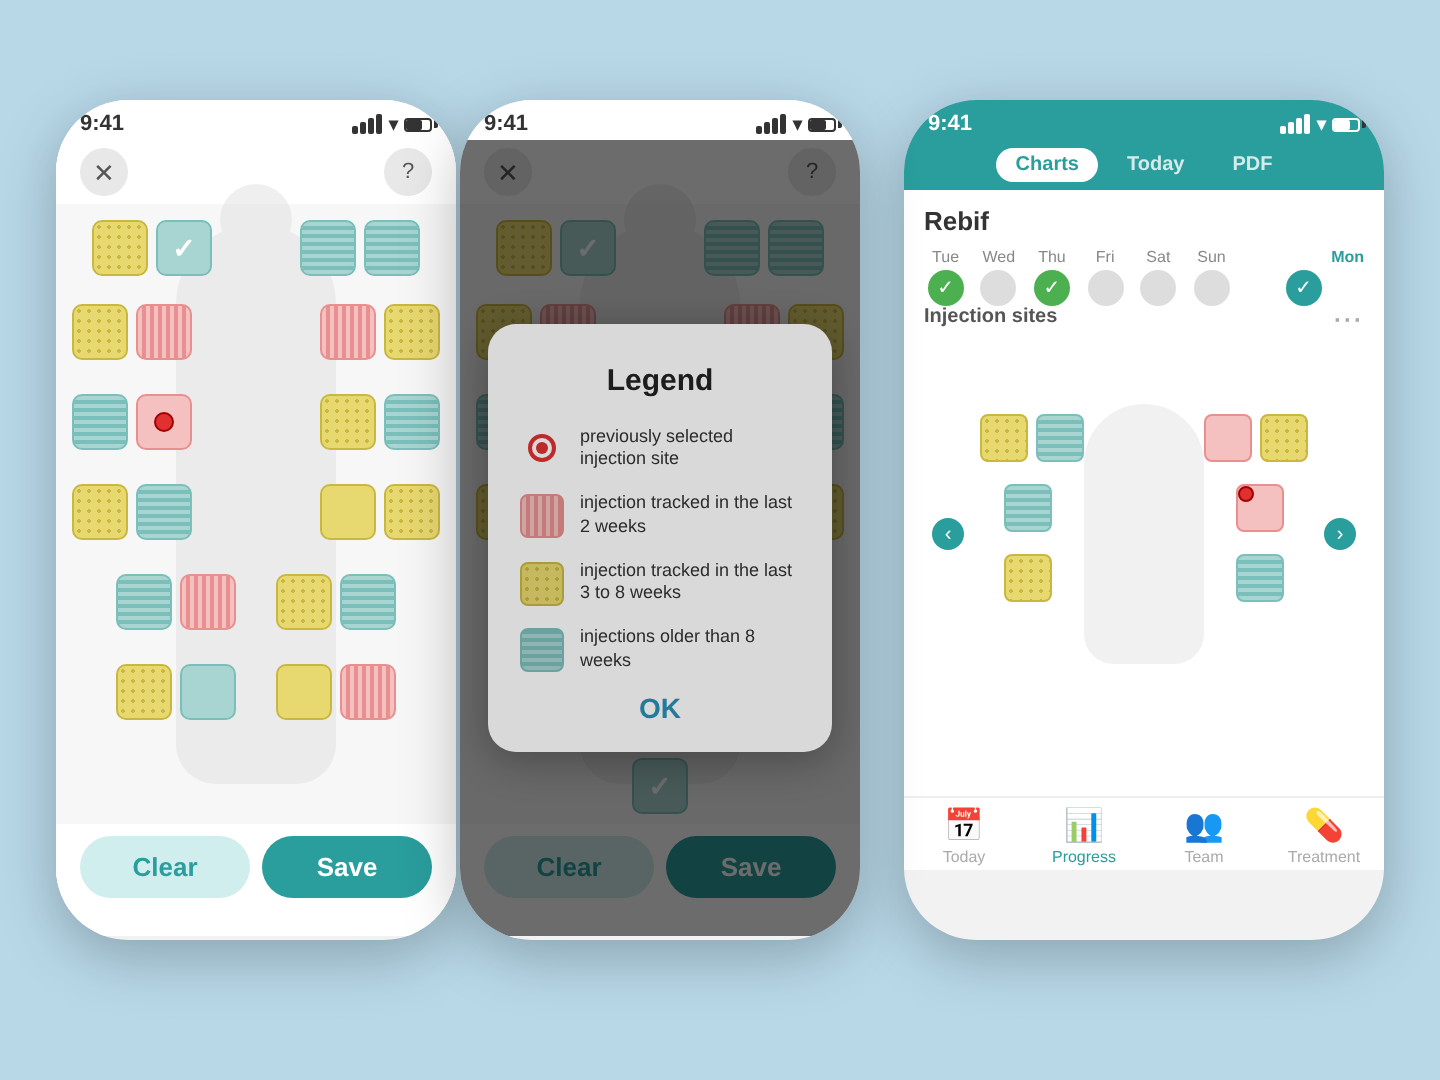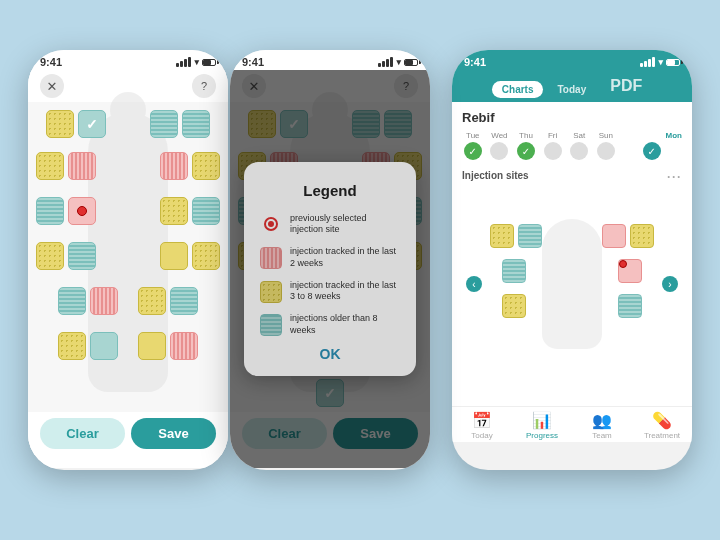--- a/index.html
+++ b/index.html
@@ -328,21 +328,21 @@
       font-weight: 600;
       color: rgba(255,255,255,0.8);
       cursor: pointer;
     }
     .tab-top.active {
       background: white;
       color: #2a9d9d;
     }
     .tab-top-pdf {
       color: rgba(255,255,255,0.8);
-      font-size: 16px;
+      font-size: 10px;
       font-weight: 600;
       padding: 3px 10px;
     }
 
     .charts-content {
       padding: 8px 10px;
       background: white;
       height: calc(100% - 44px);
       overflow: hidden;
     }
@@ -351,21 +351,20 @@
       font-size: 13px;
       font-weight: 700;
       color: #333;
       margin-bottom: 6px;
     }
 
     .days-row {
       display: flex;
       gap: 5px;
       align-items: center;
-      margin-bottom: 10px;
     }
     .day-cell {
       display: flex;
       flex-direction: column;
       align-items: center;
       gap: 2px;
       flex: 1;
     }
     .day-label {
       font-size: 8px;

